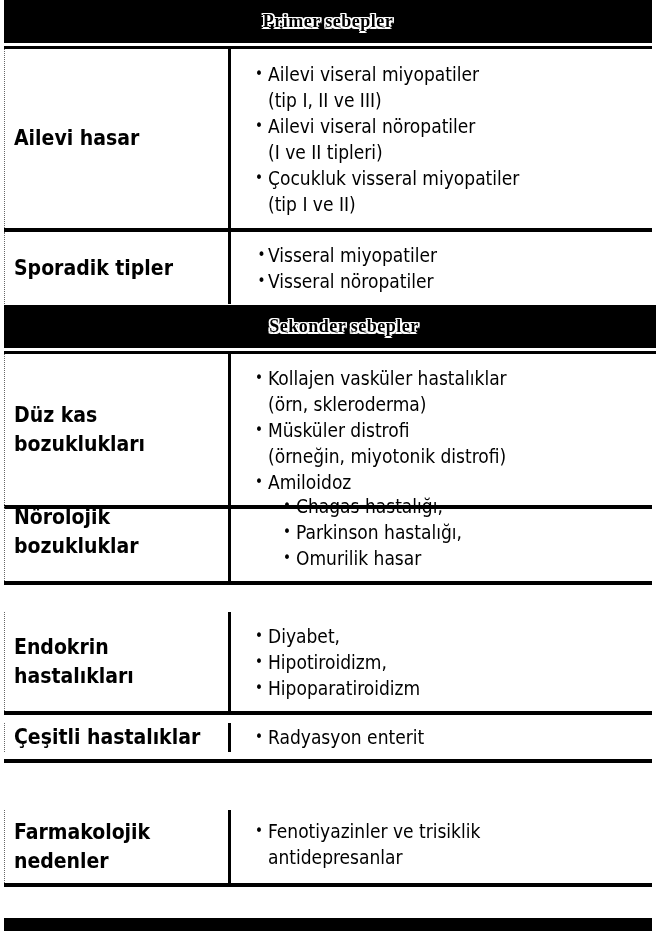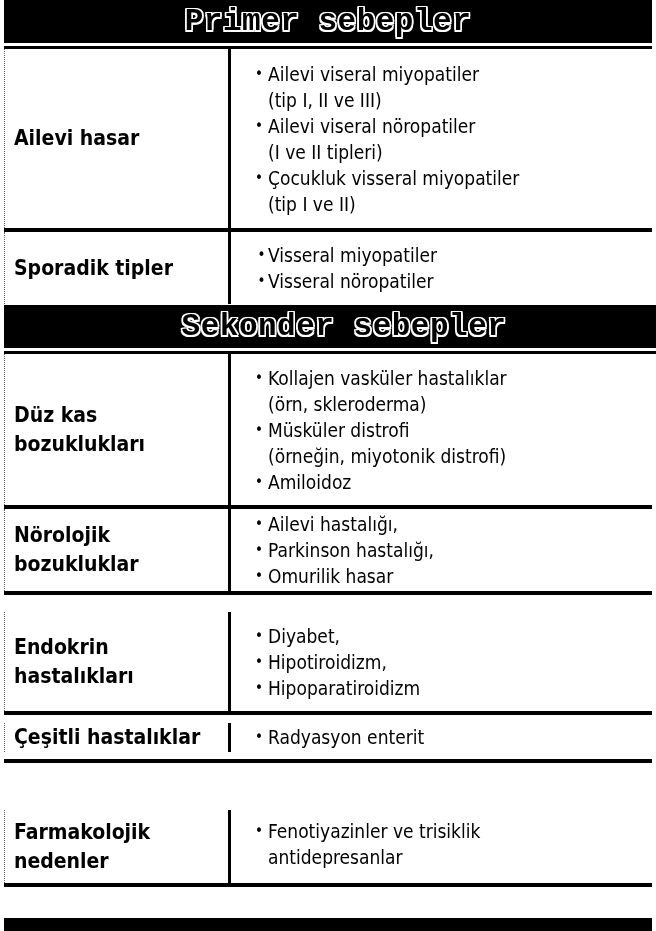--- a/index.html
+++ b/index.html
@@ -2,22 +2,22 @@
 <html><head>
   <meta charset="utf-8">
   <style>
     html, body { margin: 0; padding: 0; background: #ffffff; }
     body { width: 656px; height: 931px; overflow: hidden; position: relative;
       font-family: "DejaVu Sans Condensed", "DejaVu Sans", sans-serif; color: #000; }
     .table { position: absolute; left: 4px; top: 0; width: 648px; height: 918px; }
     .band { position: absolute; left: 0; width: 648px; height: 43px; background: #000;
       display: flex; align-items: center; justify-content: center;
       border-bottom: 3px solid #fff; box-shadow: 0 3px 0 #000; }
-    .band span { color: #000; font-weight: bold; font-size: 31px;
-      font-family: Liberation Mono, monospace; letter-spacing: 0.5px;
+    .band span { color: #000; font-weight: bold; font-size: 18px;
+      font-family: Liberation Serif, serif; letter-spacing: 0.5px;
       -webkit-text-stroke: 0; text-shadow: -1.5px -1.5px 0 #fff, 1.5px -1.5px 0 #fff,
         -1.5px 1.5px 0 #fff, 1.5px 1.5px 0 #fff, 0 -1.5px 0 #fff, 0 1.5px 0 #fff,
         -1.5px 0 0 #fff, 1.5px 0 0 #fff; }
     .row { position: absolute; left: 0; width: 648px; display: flex;
       border-bottom: 4px solid #000; box-sizing: border-box; }
     .row.last { border-bottom: none; text-align: center; }
     .lbl { width: 227px; border-right: 3px solid #000; box-sizing: border-box;
       display: flex; align-items: center; padding-left: 9px;
       font-weight: bold; font-size: 21px; line-height: 29px;
       border-left: 1px dotted #666; }
@@ -94,31 +94,31 @@
           <span>Müsküler distrofi</span>
         </div>
       <div class="cont">(örneğin, miyotonik distrofi)</div>
       <div class="item">
           <span class="bullet">•</span>
           <span>Amiloidoz</span>
         </div>
     </div>
   </div>
 
-  <div class="row" style="top:509px; height:86px;">
+  <div class="row" style="top:482px; height:103px;gap:28px;">
     <div class="lbl">
       <div>
           <div>Nörolojik</div>
           <div>bozukluklar</div>
         </div>
     </div>
     <div class="cell">
       <div class="item">
           <span class="bullet">•</span>
-          <span>Ailevi hastalığı,</span>
+          <span>Chagas hastalığı,</span>
         </div>
       <div class="item">
           <span class="bullet">•</span>
           <span>Parkinson hastalığı,</span>
         </div>
       <div class="item">
           <span class="bullet">•</span>
           <span>Omurilik hasar</span>
         </div>
     </div>

